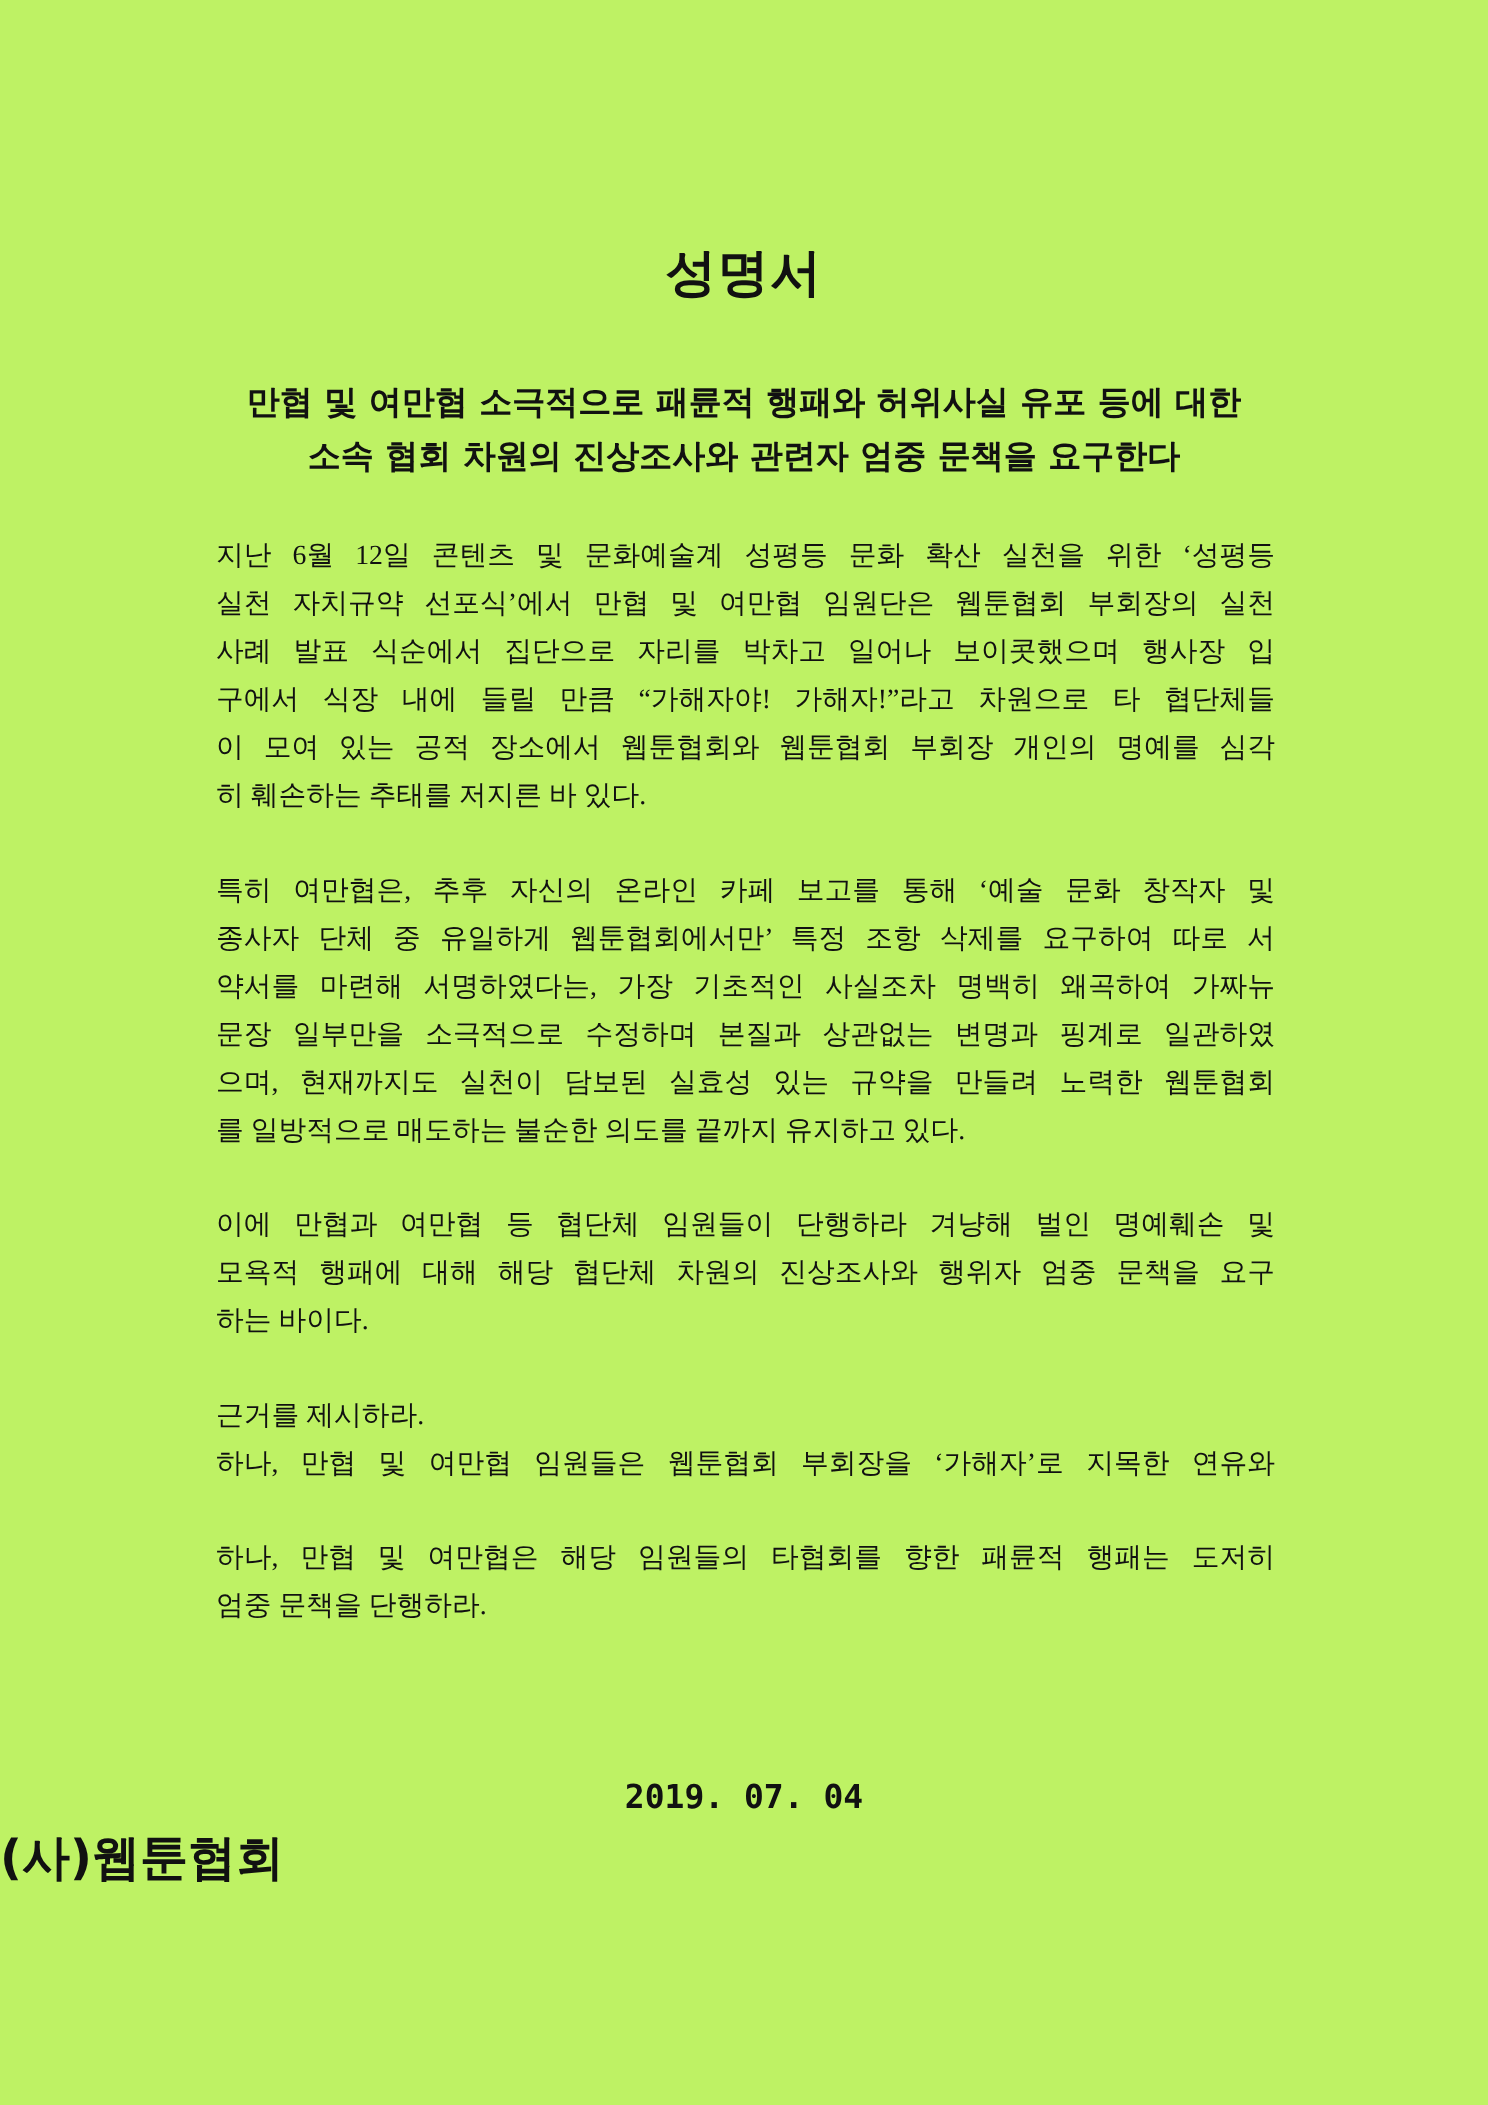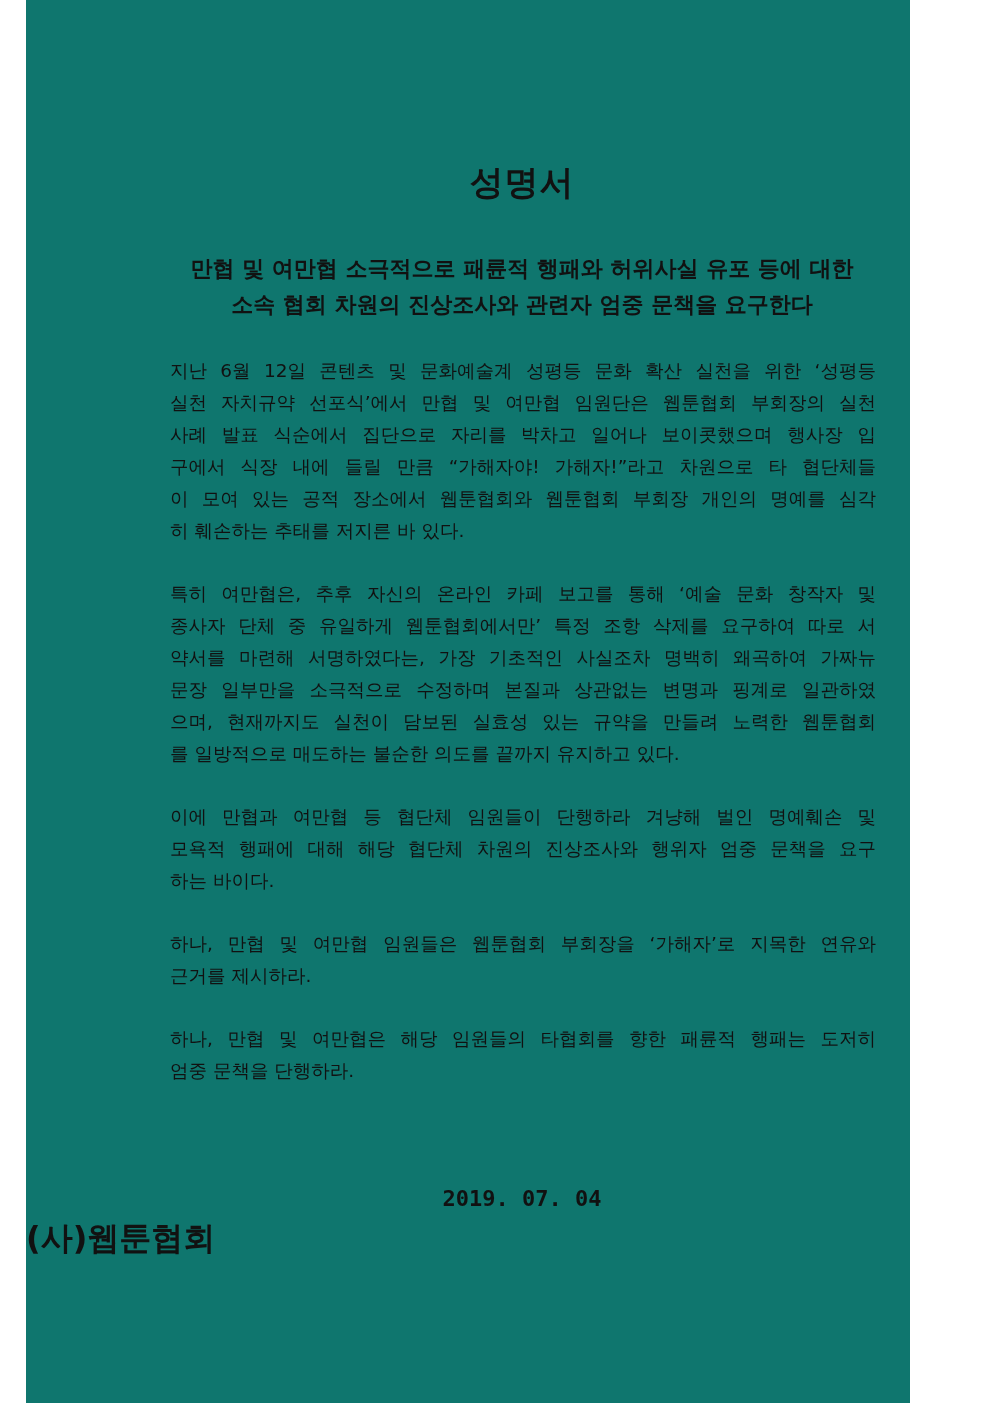--- a/index.html
+++ b/index.html
@@ -11,24 +11,23 @@
       width: 992px;
       height: 1403px;
       position: relative;
       overflow: hidden;
       color: #111111;
       font-family: "DejaVu Sans", "Liberation Sans", sans-serif;
     }
     .page {
       position: absolute;
       left: 0; top: 0;
-      width: 884px;
+      width: 992px;
       height: 1403px;
-      background: #0f766e;
-      margin-left: 26px;
+      background: #bef264;
     }
     .title {
       position: absolute;
       left: 0;
       width: 992px;
       top: 160px;
       text-align: center;
       font-size: 34px;
       font-weight: bold;
       letter-spacing: 1px;
@@ -51,20 +50,21 @@
     .body-text {
       position: absolute;
       left: 144px;
       width: 706px;
       top: 355px;
       font-size: 18.5px;
       line-height: 32px;
     }
     .para {
       margin: 0 0 31px 0;
+      font-family: Liberation Serif, serif;
     }
     .para .line {
       display: block;
       white-space: nowrap;
       text-align: justify;
       text-align-last: justify;
     }
     .para .line.last {
       text-align-last: left;
     }
@@ -121,22 +121,22 @@
       <span class="line last">를 일방적으로 매도하는 불순한 의도를 끝까지 유지하고 있다.</span>
     </p>
 
     <p class="para">
       <span class="line">이에 만협과 여만협 등 협단체 임원들이 단행하라 겨냥해 벌인 명예훼손 및</span>
       <span class="line">모욕적 행패에 대해 해당 협단체 차원의 진상조사와 행위자 엄중 문책을 요구</span>
       <span class="line last">하는 바이다.</span>
     </p>
 
     <p class="para">
+      <span class="line last">근거를 제시하라.</span>
       <span class="line">하나, 만협 및 여만협 임원들은 웹툰협회 부회장을 ‘가해자’로 지목한 연유와</span>
-      <span class="line last">근거를 제시하라.</span>
     </p>
 
     <p class="para">
       <span class="line">하나, 만협 및 여만협은 해당 임원들의 타협회를 향한 패륜적 행패는 도저히</span>
       <span class="line last">엄중 문책을 단행하라.</span>
     </p>
 
   </div>
 
   <div class="date">2019. 07. 04</div>

